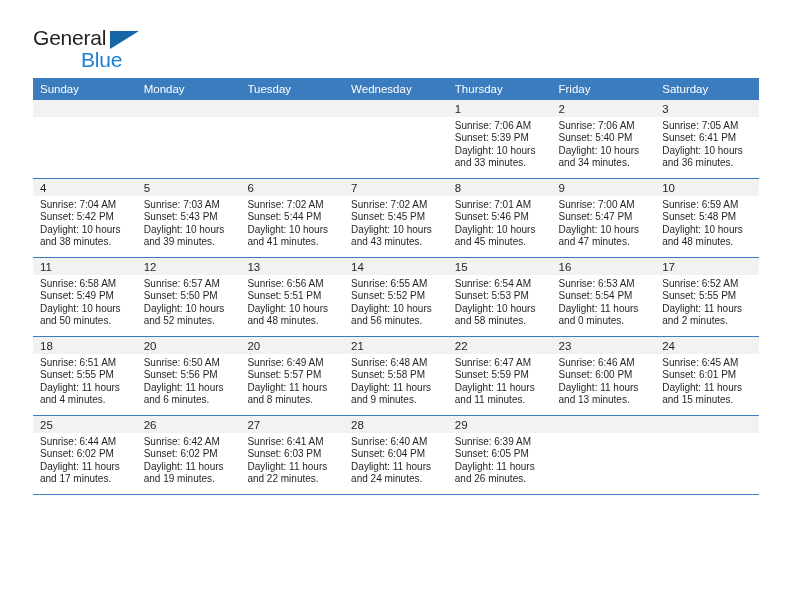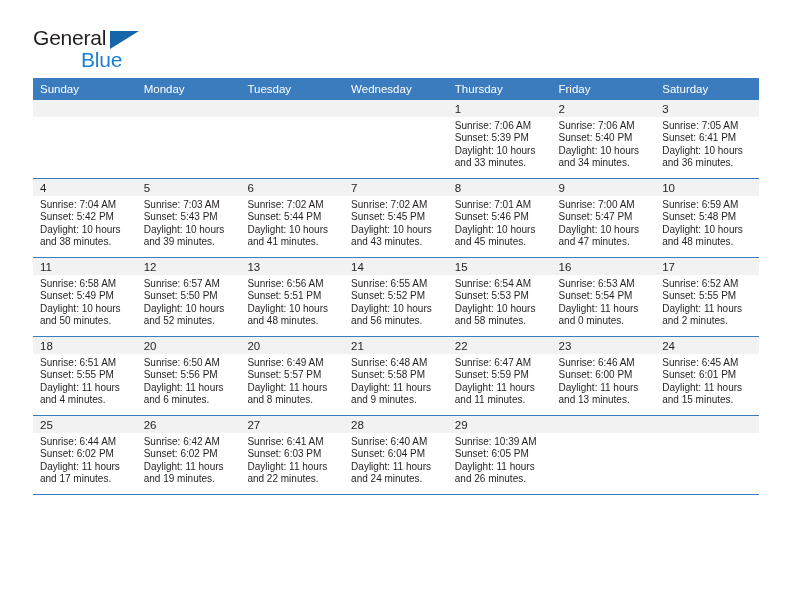--- a/index.html
+++ b/index.html
@@ -450,21 +450,21 @@
             <div class="cell-body">
               <div>Sunrise: 6:40 AM</div>
               <div>Sunset: 6:04 PM</div>
               <div>Daylight: 11 hours</div>
               <div>and 24 minutes.</div>
             </div>
           </td>
           <td class="day-cell">
             <div class="daynum-bar">29</div>
             <div class="cell-body">
-              <div>Sunrise: 10:39 AM</div>
+              <div>Sunrise: 6:39 AM</div>
               <div>Sunset: 6:05 PM</div>
               <div>Daylight: 11 hours</div>
               <div>and 26 minutes.</div>
             </div>
           </td>
           <td class="day-cell empty">
             <div class="daynum-bar"></div>
             <div class="cell-body">
               <div></div>
               <div></div>

